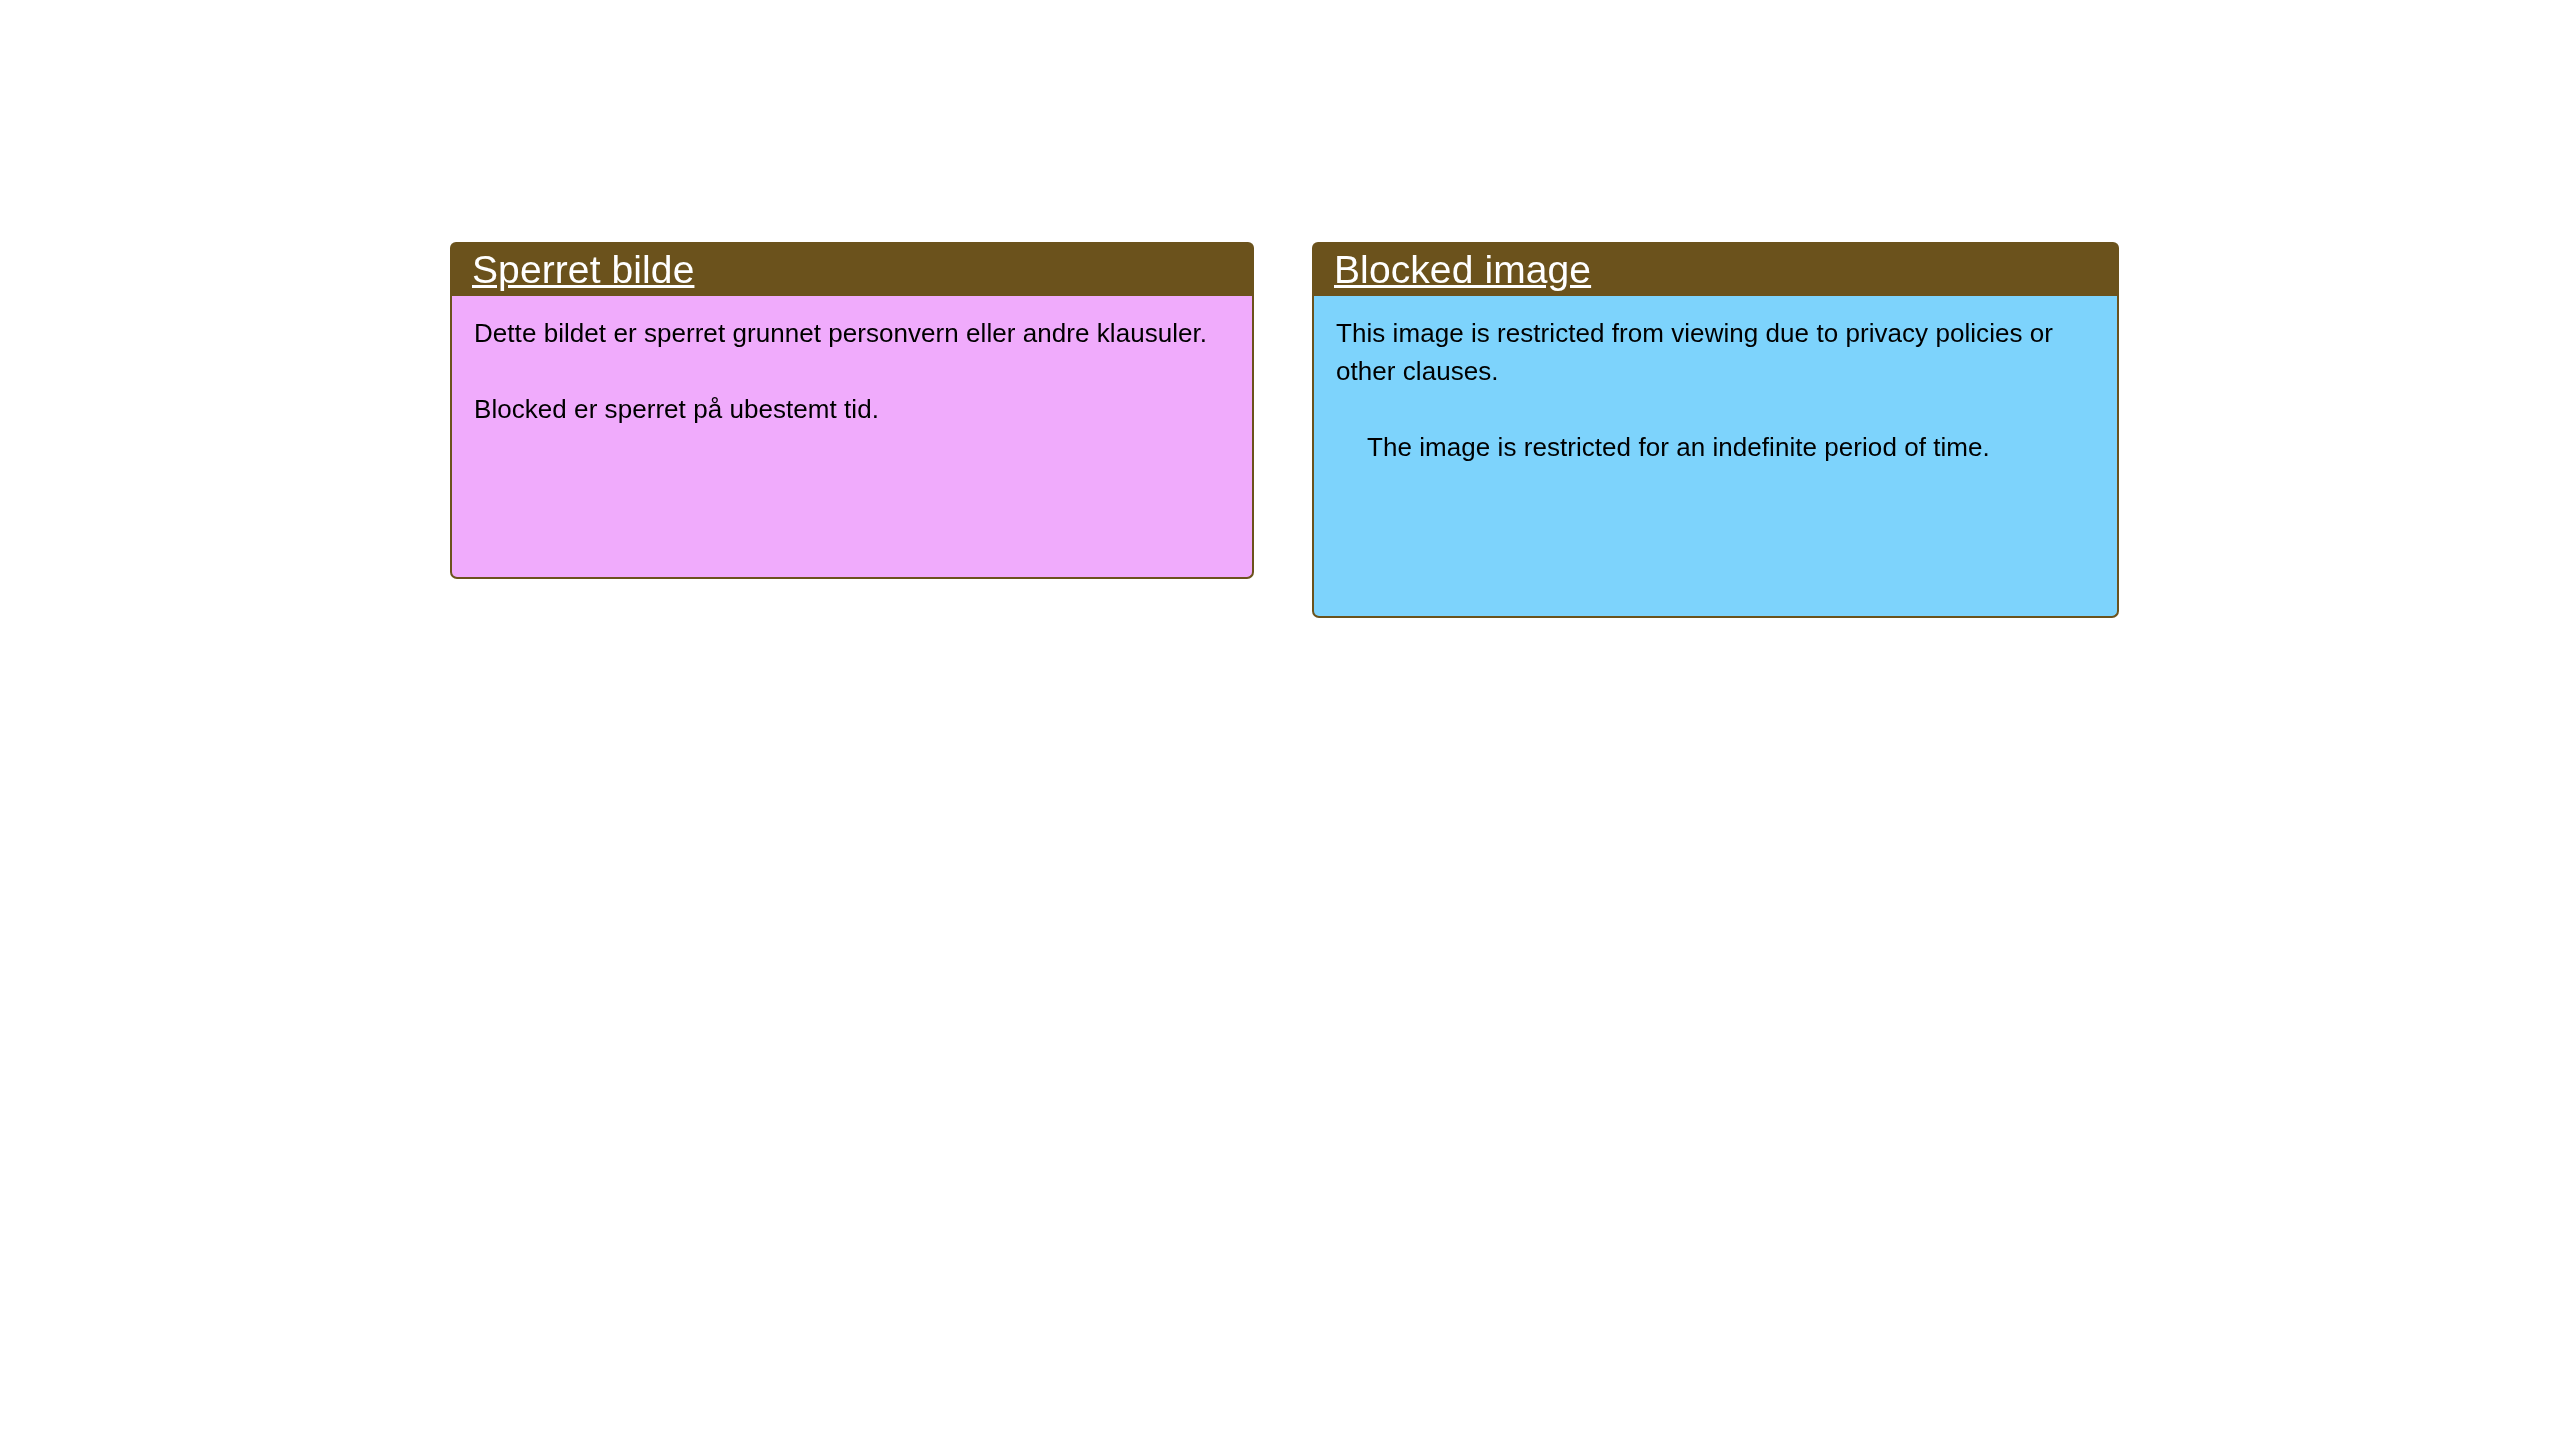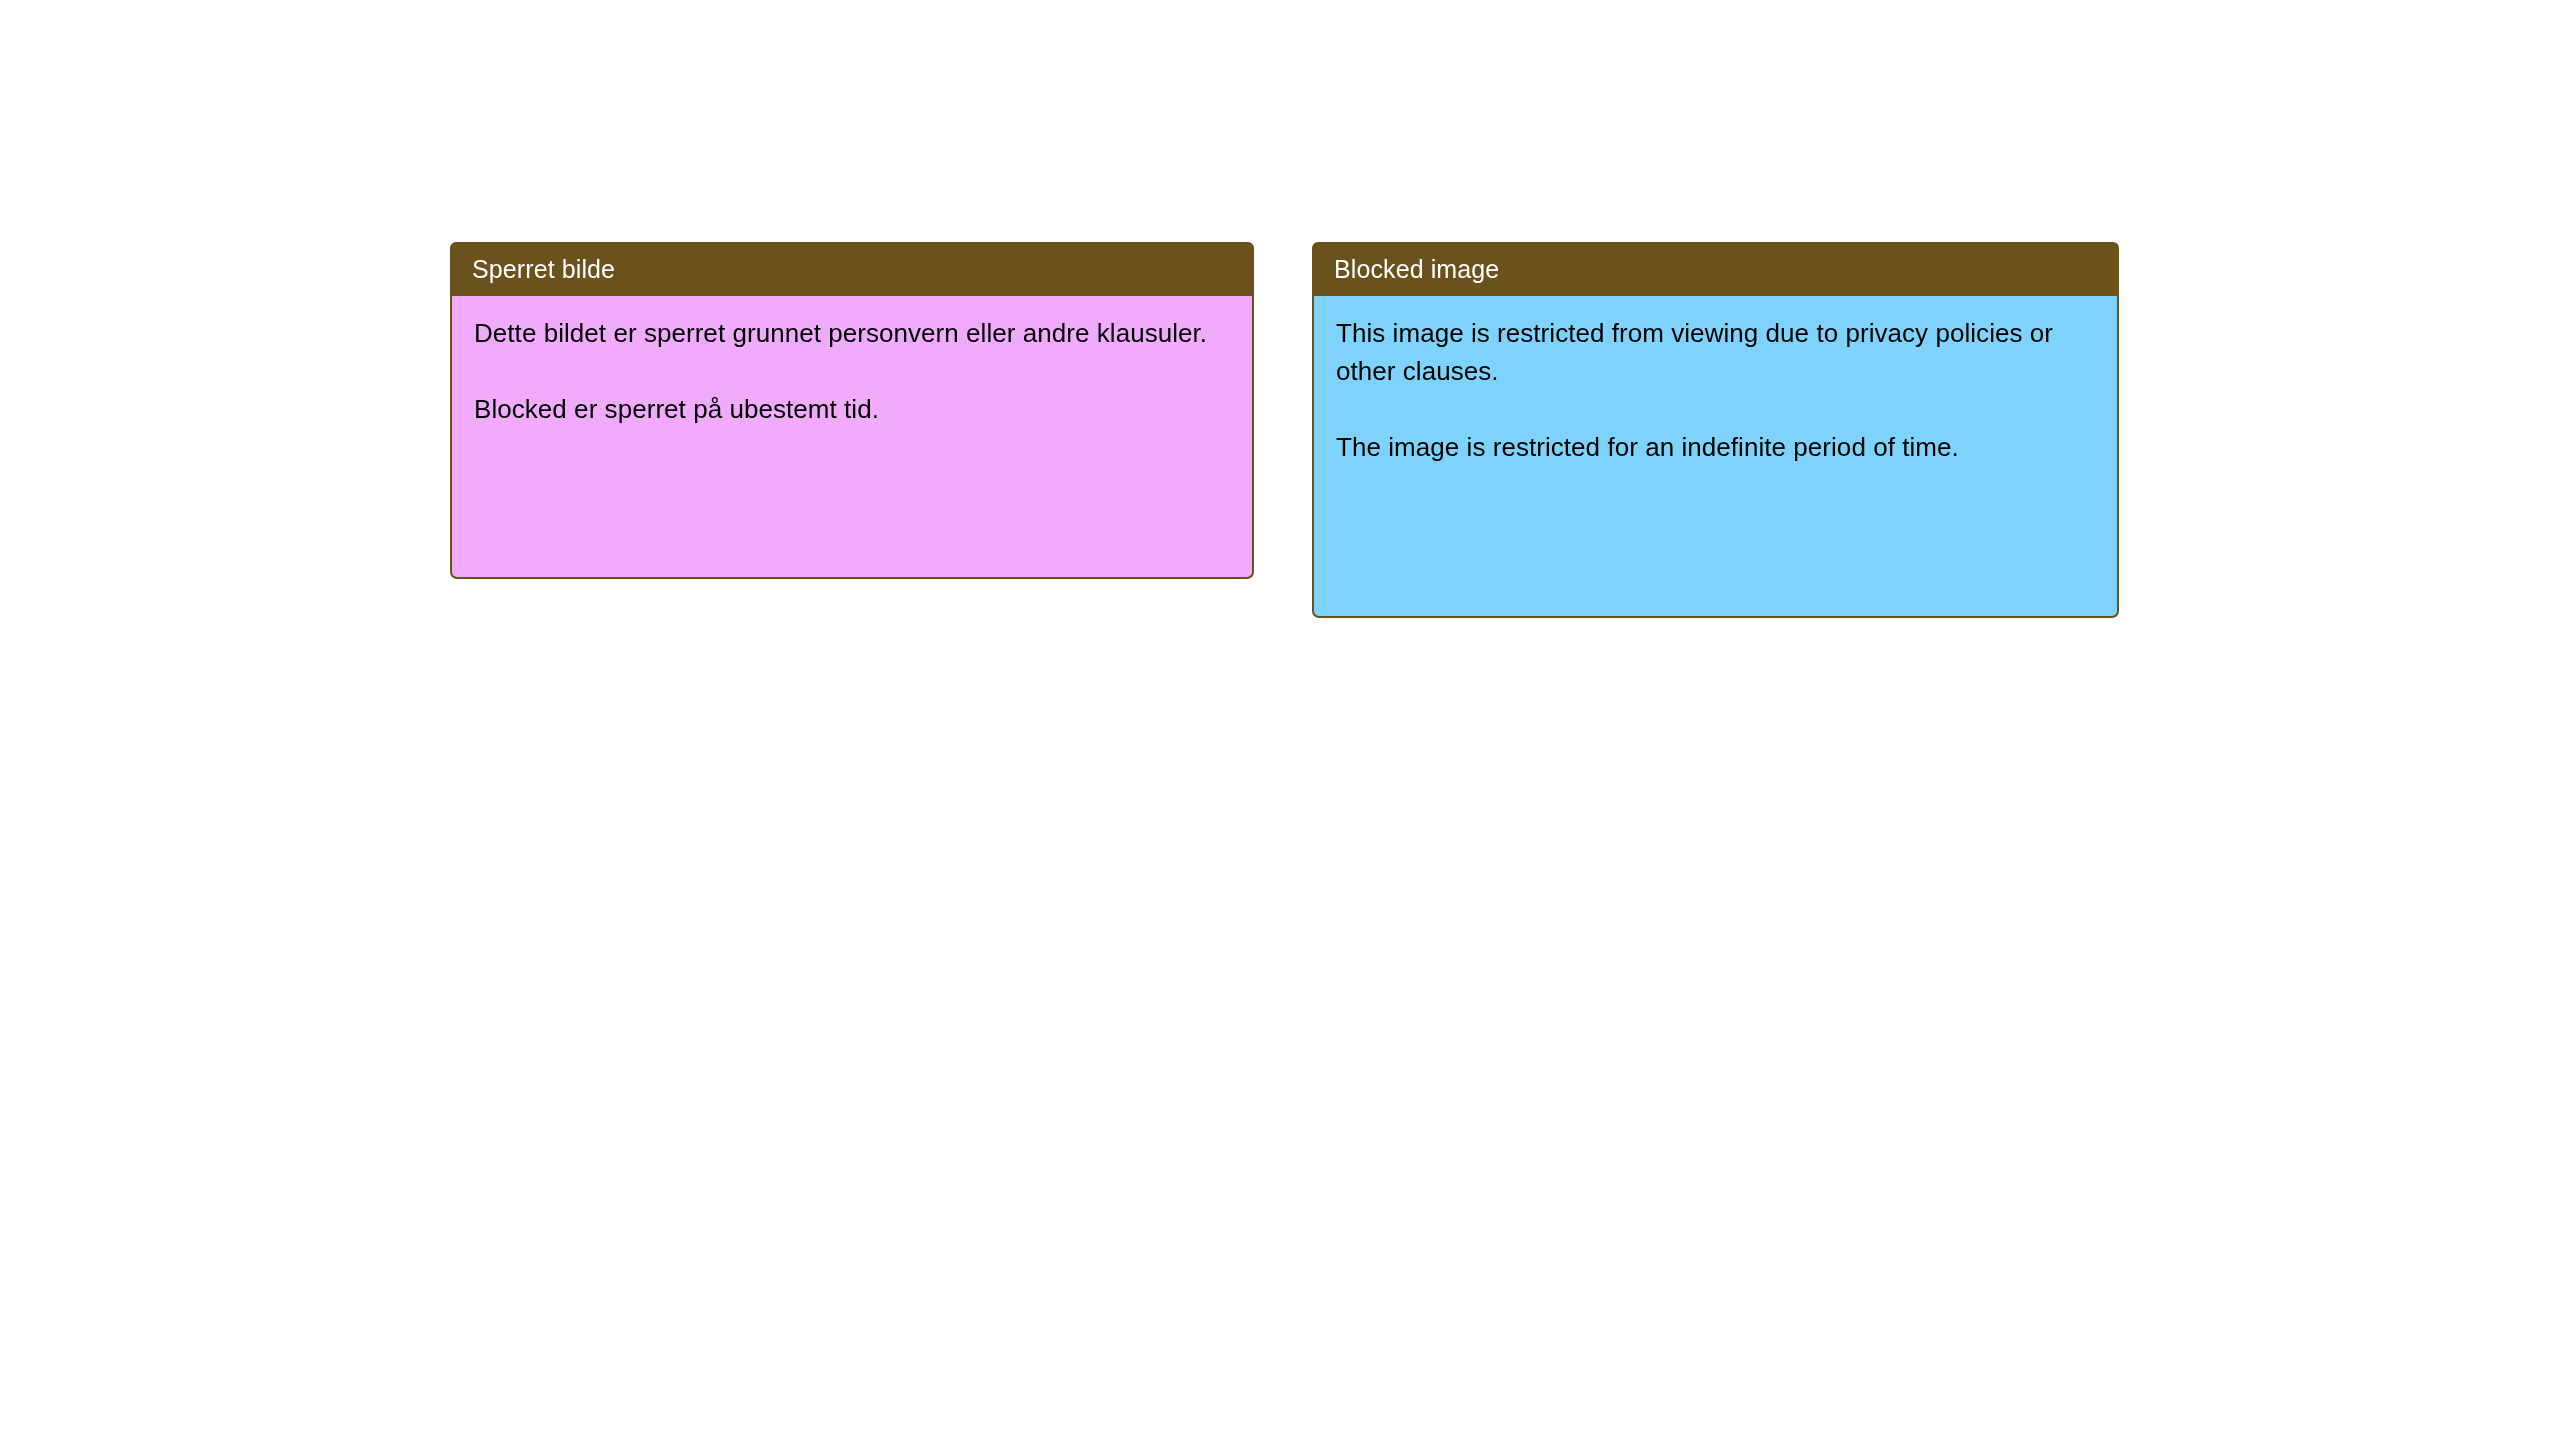--- a/index.html
+++ b/index.html
@@ -34,24 +34,25 @@
     height: 54px;
     border-radius: 6px 6px 0 0;
     display: flex;
     align-items: center;
     padding: 0 0 0 22px;
     overflow: hidden;
   }
 
   .panel-header-title {
     color: #ffffff;
-    font-size: 25px;
+    font-size: 39px;
     line-height: 1;
     letter-spacing: 0.1px;
     white-space: nowrap;
+    text-decoration: underline;
   }
 
   .panel-body {
     box-sizing: border-box;
     border-left: 2px solid #6B521C;
     border-right: 2px solid #6B521C;
     border-bottom: 2px solid #6B521C;
     border-radius: 0 0 7px 7px;
     padding: 18px 20px 16px 22px;
     height: calc(100% - 54px);
@@ -83,17 +84,17 @@
       <p class="panel-paragraph" style="color: rgb(0, 0, 0);">Blocked er sperret på ubestemt tid.</p>
     </div>
   </section>
 
   <section class="notice-panel" id="panel-1" style="left: 1312px; top: 242px; width: 807px; height: 376px;">
     <div class="panel-header" style="background: rgb(107, 82, 28);">
       <span class="panel-header-title" style="color: rgb(255, 255, 255);">Blocked image</span>
     </div>
     <div class="panel-body" style="background: #7dd3fc; border-color: rgb(107, 82, 28);">
       <p class="panel-paragraph" style="color: rgb(0, 0, 0);">This image is restricted from viewing due to privacy policies or other clauses.</p>
-      <p class="panel-paragraph" style="color: rgb(0, 0, 0);">The image is restricted for an indefinite period of time.</p>
+      <p class="panel-paragraph" style="color: rgb(0, 0, 0); margin-left: 31px;">The image is restricted for an indefinite period of time.</p>
     </div>
   </section>
 
 </div>
 
 </body></html>

